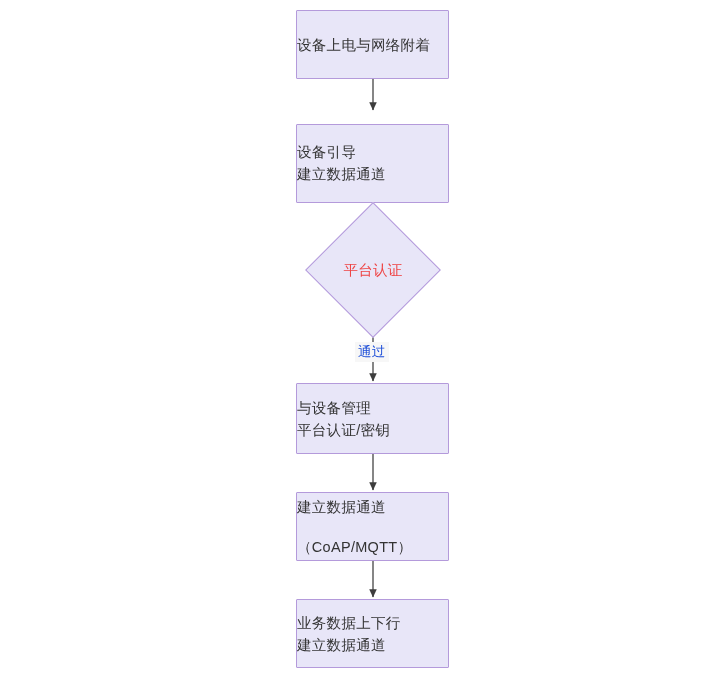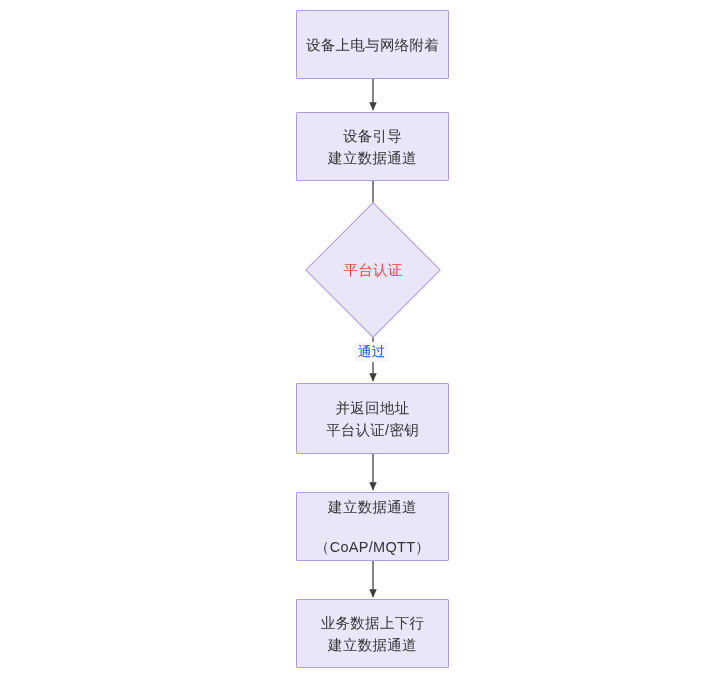--- a/index.html
+++ b/index.html
@@ -35,21 +35,21 @@
 
   
   .node-box {
     position: absolute;
     box-sizing: border-box;
     background: #e8e6f8;
     border: 1.4px solid #b49adb;
     border-radius: 1px;
     display: flex;
     flex-direction: column;
-    align-items: center;
+    align-items: flex-start;
     justify-content: center;
     color: #333333;
     font-size: 14.5px;
     line-height: 22px;
     text-align: center;
     letter-spacing: 0.3px;
   }
   .node-box .line2 {
     display: block;
   }
@@ -107,38 +107,38 @@
       <line x1="373" y1="319" x2="373" y2="381" marker-end="url(#arrowhead)"></line>
       <line x1="373" y1="454" x2="373" y2="490" marker-end="url(#arrowhead)"></line>
       <line x1="373" y1="561" x2="373" y2="597" marker-end="url(#arrowhead)"></line>
     </g>
   </svg>
 
   <div class="node-box" style="left:296px; top:10px; width:153px; height:69px;">
     <span>设备上电与网络附着</span>
   </div>
 
-  <div class="node-box" style="left:296px; top:112px; width:153px; height:69px;">
+  <div class="node-box" style="left:296px; top:124px; width:153px; height:79px;font-family:Liberation Mono, monospace;">
     <span>设备引导</span>
     <span class="line2">建立数据通道</span>
   </div>
 
   <div style="position:absolute; left:325px; top:222px; width:96px; height:96px;">
     <div class="node-diamond" style="left:0; top:0;"></div>
     <div class="diamond-label" style="left:0; top:0; width:96px; height:96px;">
       <span>平台认证</span>
     </div>
   </div>
 
   <div class="edge-label" style="left:355px; top:342px;">
     <span>通过</span>
   </div>
 
   <div class="node-box" style="left:296px; top:383px; width:153px; height:71px;">
-    <span>并返回地址</span>
+    <span>与设备管理</span>
     <span class="line2">平台认证/密钥</span>
   </div>
 
   <div class="node-box" style="left:296px; top:492px; width:153px; height:69px;gap:18px;">
     <span>建立数据通道</span>
     <span class="line2">（CoAP/MQTT）</span>
   </div>
 
   <div class="node-box" style="left:296px; top:599px; width:153px; height:69px;">
     <span>业务数据上下行</span>

